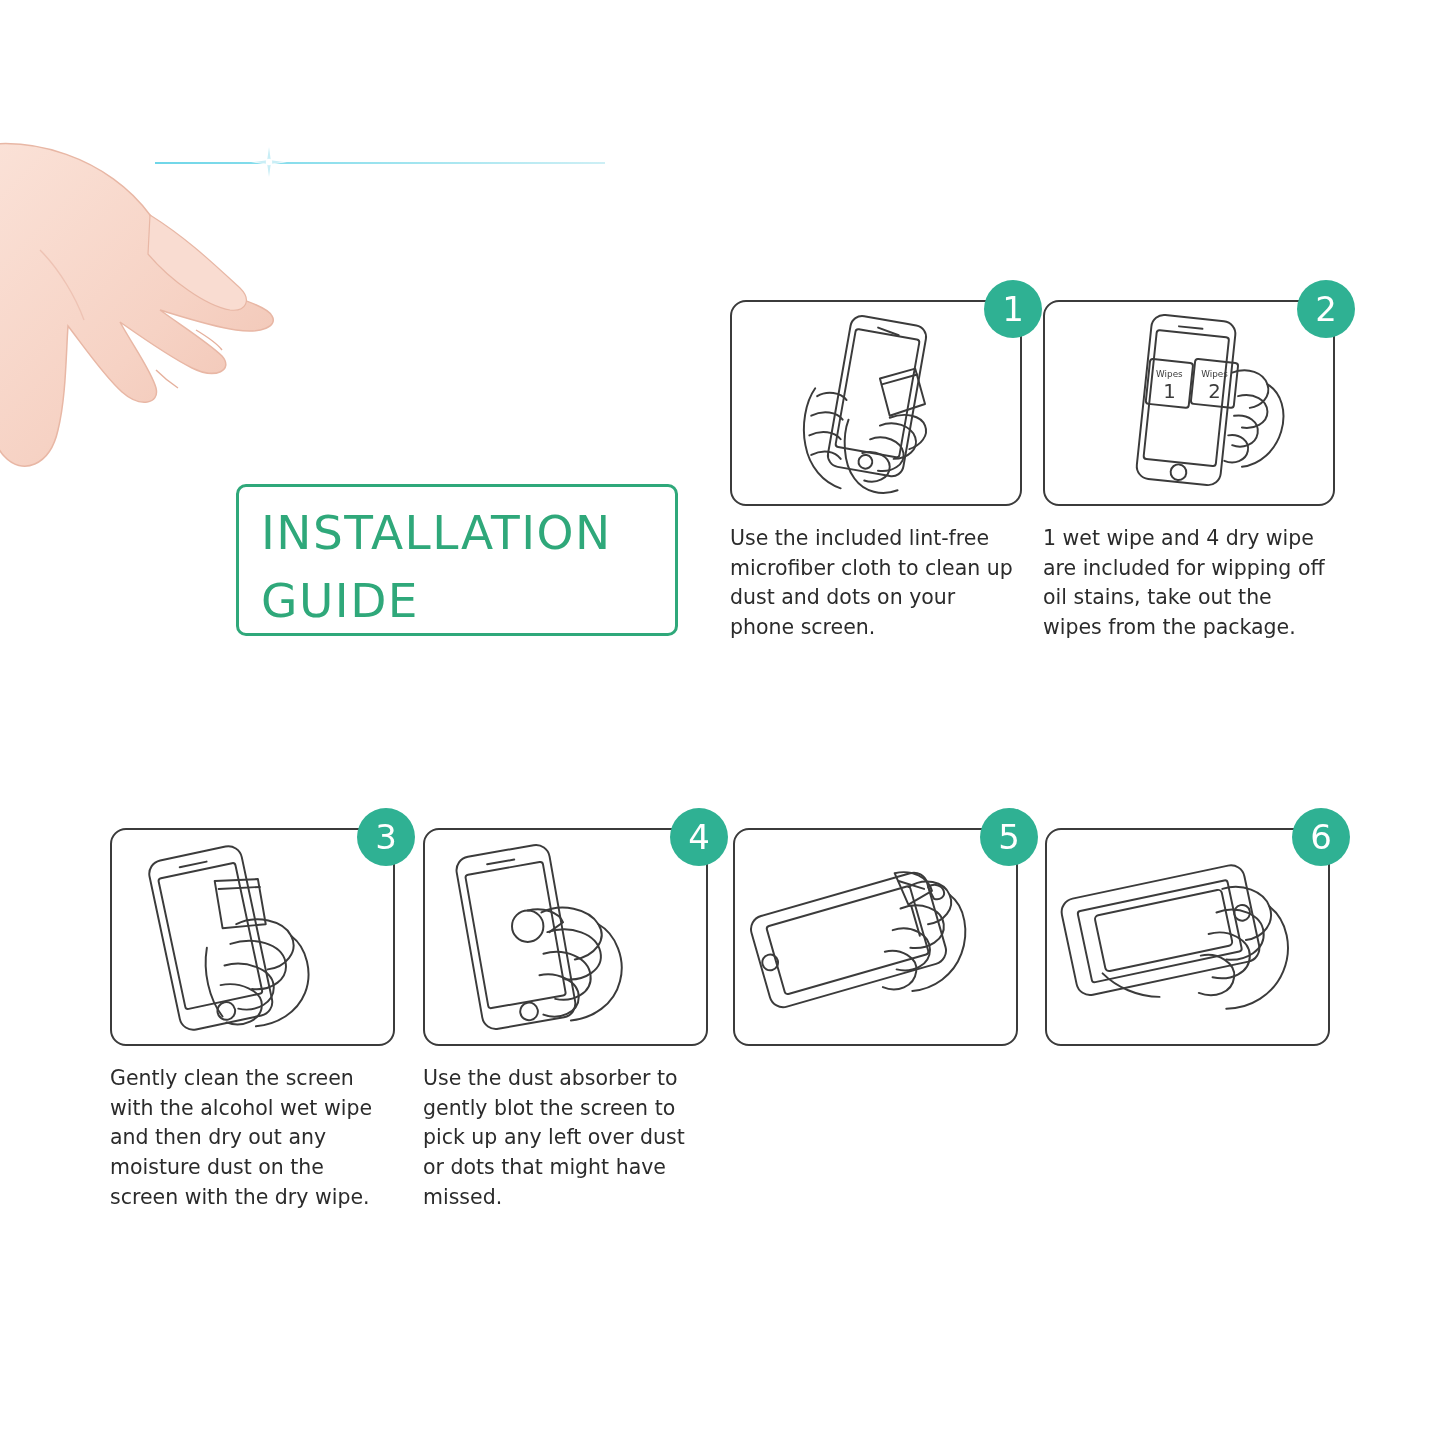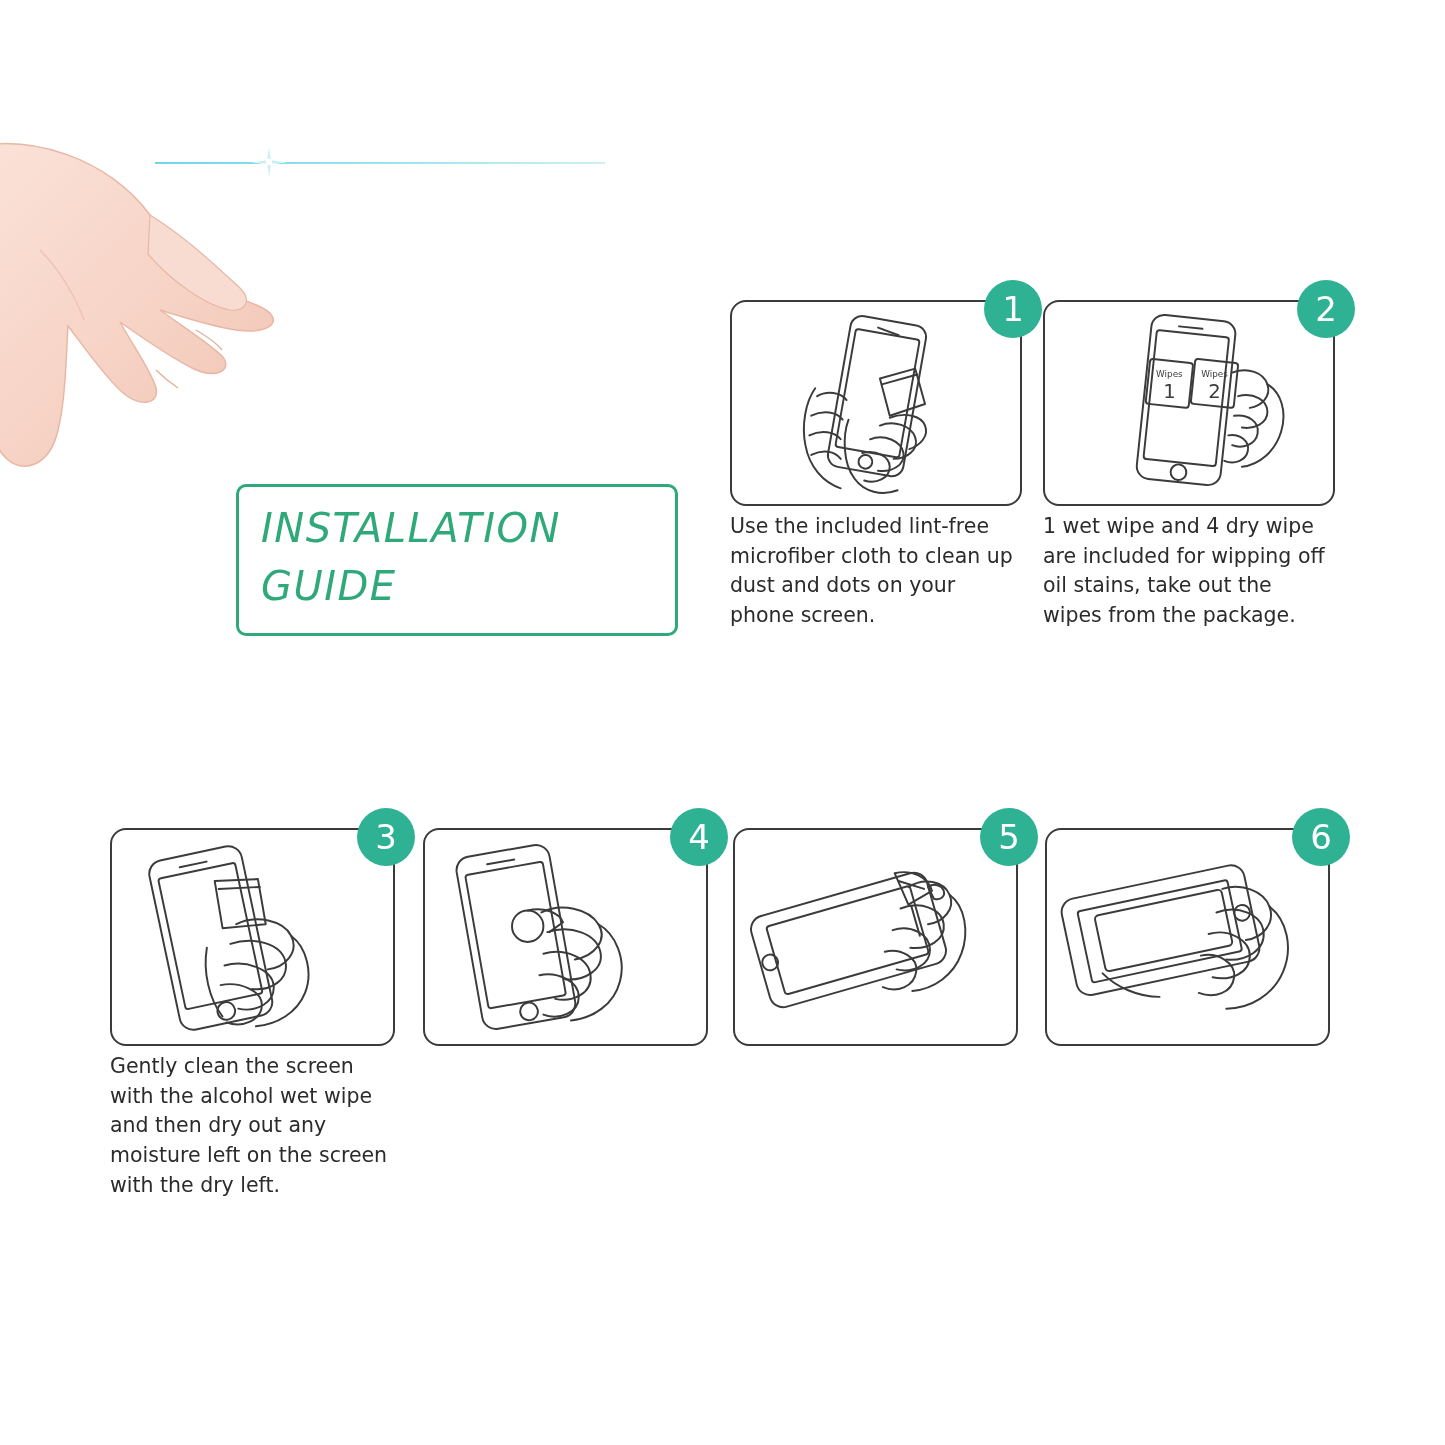--- a/index.html
+++ b/index.html
@@ -52,25 +52,24 @@
     top: 484px;
     width: 442px;
     height: 152px;
     border: 3px solid #2fa87a;
     border-radius: 10px;
     box-sizing: border-box;
     padding: 12px 18px 0 22px;
   }
   #title-box .title-line {
     color: #2fa87a;
-    font-size: 40px;
+    font-size: 47px;
     letter-spacing: 1.5px;
     line-height: 1.45;
     font-weight: 400;
-    font-style: italic;
   }
 
   
   .step {
     position: absolute;
   }
   .step-card {
     position: relative;
     border: 2px solid #3b3b3b;
     border-radius: 16px;
@@ -86,21 +85,21 @@
     height: 58px;
     border-radius: 50%;
     background: #2fb193;
     color: #ffffff;
     font-size: 34px;
     line-height: 58px;
     text-align: center;
     font-family: "DejaVu Sans", "Liberation Sans", sans-serif;
   }
   .step-caption {
-    margin-top: 6px;
+    margin-top: 18px;
     font-size: 20.5px;
     line-height: 1.45;
     color: #2b2b2b;
     font-family: "DejaVu Sans", "Liberation Sans", sans-serif;
   }
 
   
   #step-1 { left: 730px; top: 300px; width: 292px; }
   #step-1 .step-card { width: 292px; height: 206px; }
   #step-2 { left: 1043px; top: 300px; width: 292px; }
@@ -237,21 +236,21 @@
         <path d="M126 96 C 146 86 174 92 182 108 C 190 124 176 140 158 142"></path>
         <path d="M120 116 C 144 108 172 116 176 134 C 180 152 162 164 142 162"></path>
         <path d="M114 138 C 136 132 162 142 164 158 C 166 176 146 186 128 182"></path>
         <path d="M110 158 C 130 154 152 164 152 178 C 152 194 132 202 116 196"></path>
         <path d="M182 108 C 198 120 204 146 196 166 C 188 186 168 198 146 200"></path>
         <path d="M96 120 C 92 144 98 172 112 190"></path>
       </g>
     </svg>
     <div class="step-badge">3</div>
   </div>
-  <div class="step-caption">Gently clean the screen with the alcohol wet wipe and then dry out any moisture left on the screen with the dry left.</div>
+  <div class="step-caption">Gently clean the screen with the alcohol wet wipe and then dry out any moisture dust on the screen with the dry wipe.</div>
 </div>
 
 <div class="step" id="step-4">
   <div class="step-card">
     <svg class="art" viewBox="0 0 285 218" xmlns="http://www.w3.org/2000/svg">
       <g fill="none" stroke="#3b3b3b" stroke-width="2" stroke-linejoin="round" stroke-linecap="round">
 
         <rect x="44" y="20" width="96" height="178" rx="14" transform="rotate(-10 92 109)"></rect>
         <rect x="52" y="38" width="80" height="138" rx="3" transform="rotate(-10 92 109)"></rect>
         <line x1="76" y1="31" x2="104" y2="31" transform="rotate(-10 92 109)"></line>
@@ -262,20 +261,21 @@
 
         <path d="M118 84 C 138 74 166 80 176 96 C 186 112 172 128 152 132"></path>
         <path d="M124 104 C 148 96 174 106 178 124 C 182 142 162 154 142 152"></path>
         <path d="M120 126 C 142 120 166 130 168 148 C 170 166 150 176 132 172"></path>
         <path d="M116 148 C 134 144 156 154 156 170 C 156 186 136 194 120 188"></path>
         <path d="M176 96 C 194 106 204 132 198 154 C 192 178 170 192 148 194"></path>
       </g>
     </svg>
     <div class="step-badge">4</div>
   </div>
+  <div class="step-caption">Use the dust absorber to gently blot the screen to pick up any left over dust or dots that might have missed.</div>
 </div>
 
 <div class="step" id="step-5">
   <div class="step-card">
     <svg class="art" viewBox="0 0 285 218" xmlns="http://www.w3.org/2000/svg">
       <g fill="none" stroke="#3b3b3b" stroke-width="2" stroke-linejoin="round" stroke-linecap="round">
 
         <rect x="22" y="64" width="186" height="96" rx="14" transform="rotate(-16 115 112)"></rect>
         <rect x="38" y="76" width="152" height="72" rx="3" transform="rotate(-16 115 112)"></rect>
         <circle cx="32" cy="112" r="8" transform="rotate(-16 115 112)"></circle>

